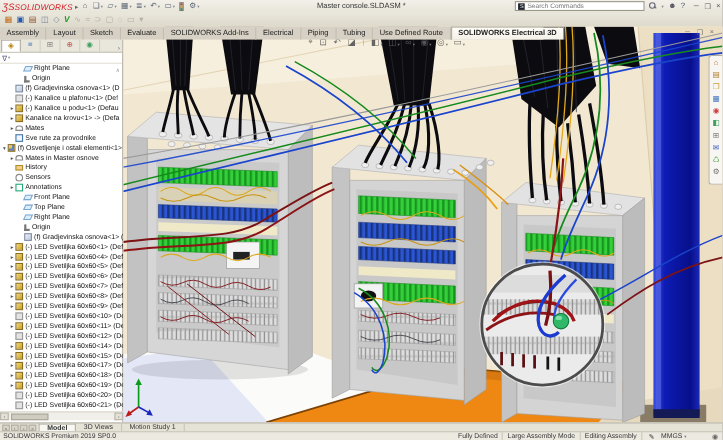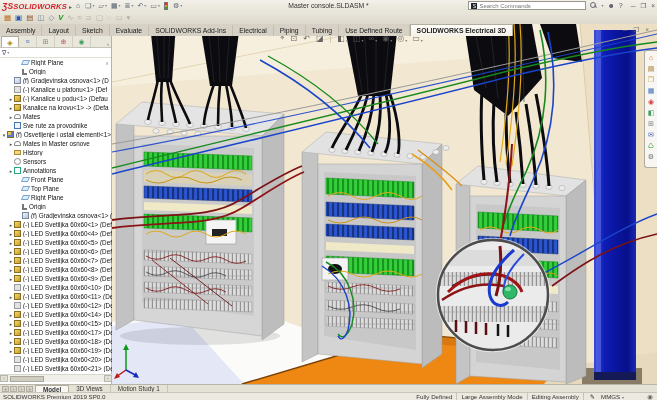--- a/index.html
+++ b/index.html
@@ -3,21 +3,21 @@
 <meta charset="utf-8">
 <style>
   html,body{margin:0;padding:0;background:#888;}
   .screen{position:relative;width:657px;height:400px;overflow:hidden;background:#ece9e0;
     font-family:"Liberation Sans",sans-serif;-webkit-font-smoothing:antialiased;}
   .screen *{box-sizing:border-box;}
 
   
   .titlebar{position:absolute;left:0;top:0;width:657px;height:12px;display:flex;align-items:center;
     background:linear-gradient(#f2f0e9,#e7e4d8);font-size:7px;color:#555;padding:0 2px;z-index:10;}
-  .brand{color:#d2232a;font-weight:bold;font-style:italic;font-size:7.5px;letter-spacing:.2px;white-space:nowrap;}
+  .brand{color:#d2232a;font-weight:normal;font-style:italic;font-size:7.5px;letter-spacing:.2px;white-space:nowrap;}
   .brand .sym{font-size:8.5px;}
   .menuexp{color:#666;font-size:6px;margin:0 4px 0 2px;}
   .qicons{display:flex;align-items:center;gap:4px;}
   .qi{display:flex;align-items:flex-end;color:#5a6574;font-size:7px;line-height:8px;cursor:default;}
   .qi .car{font-size:4px;color:#888;margin-left:1px;}
   .traffic{width:4px;height:8px;background:linear-gradient(#d83030 33%,#d8a020 33% 66%,#2f9a30 66%);
     border:1px solid #777;display:inline-block;}
   .wintitle{position:absolute;left:200px;right:200px;top:0;height:12px;line-height:12px;text-align:center;
     color:#333;font-size:6.8px;white-space:nowrap;}
   .tb-right{position:absolute;right:2px;top:1px;display:flex;align-items:center;gap:4px;}

